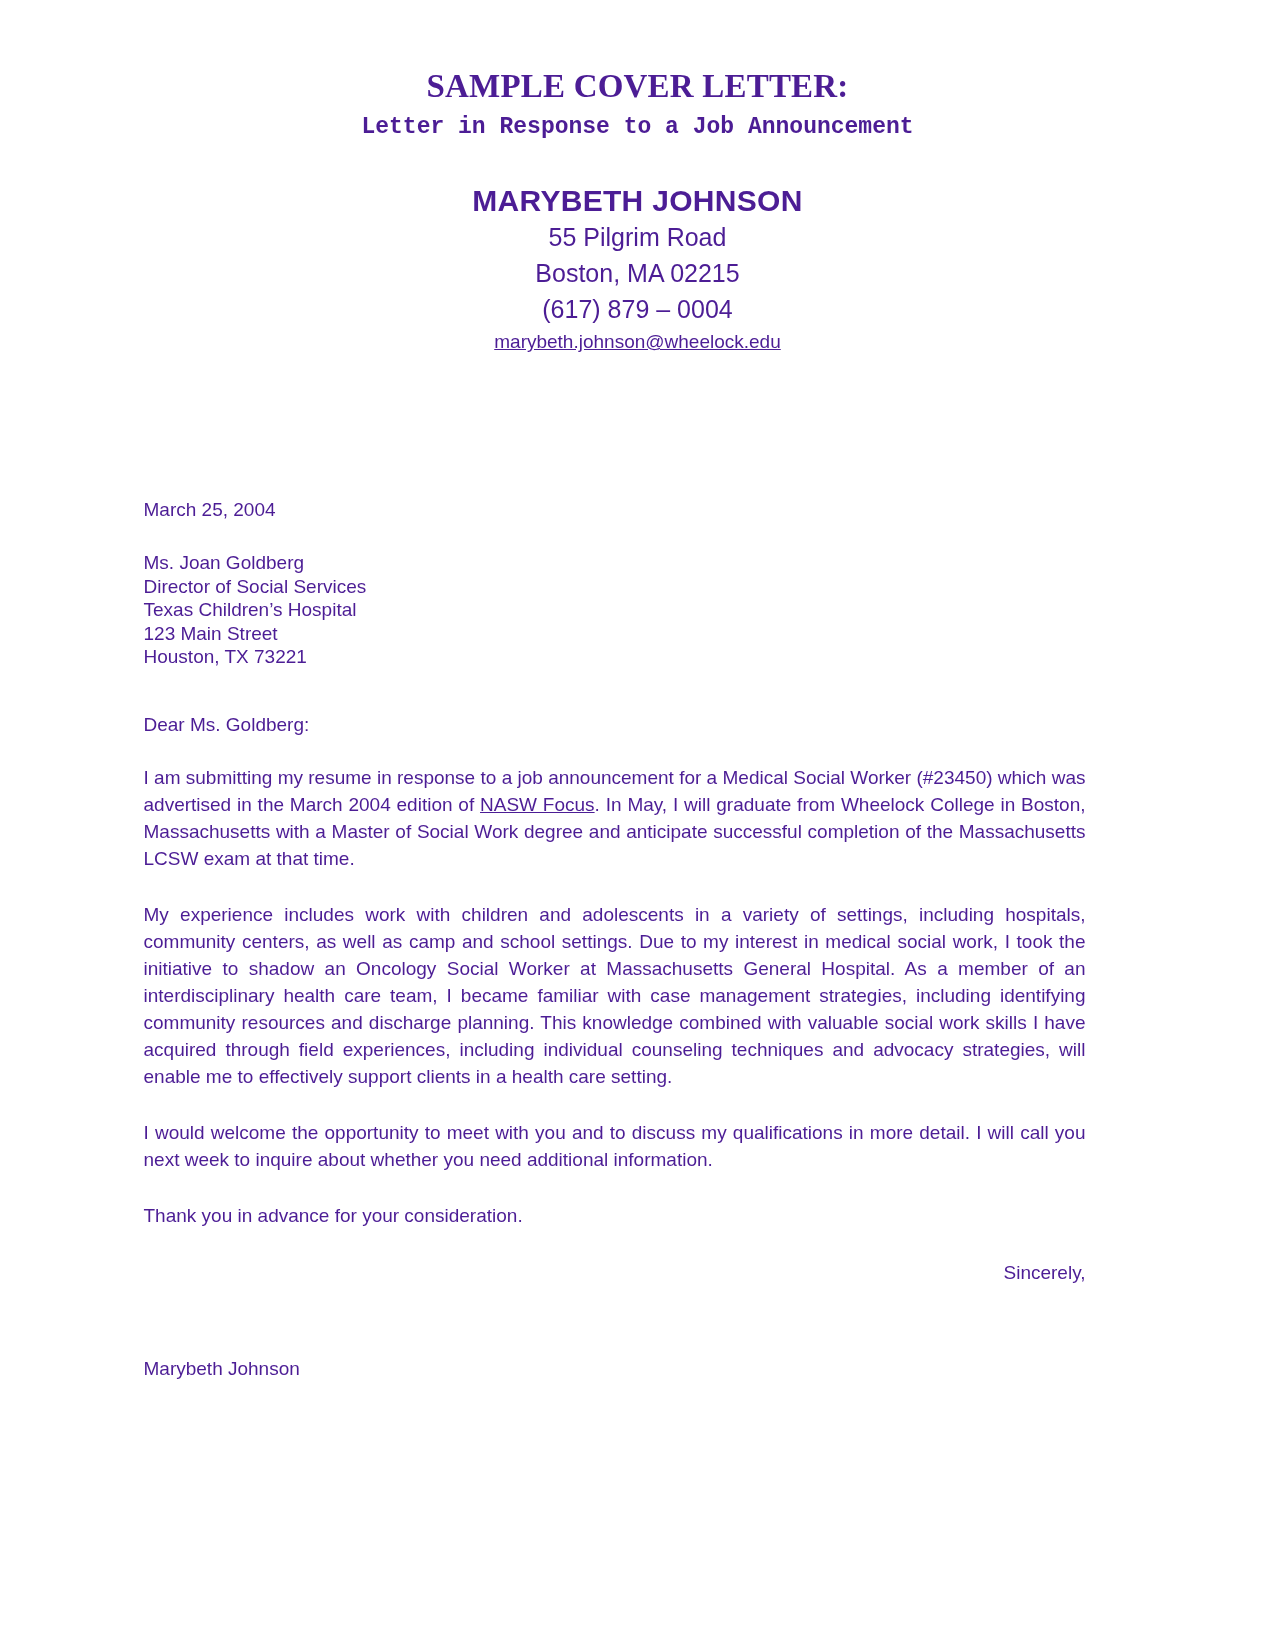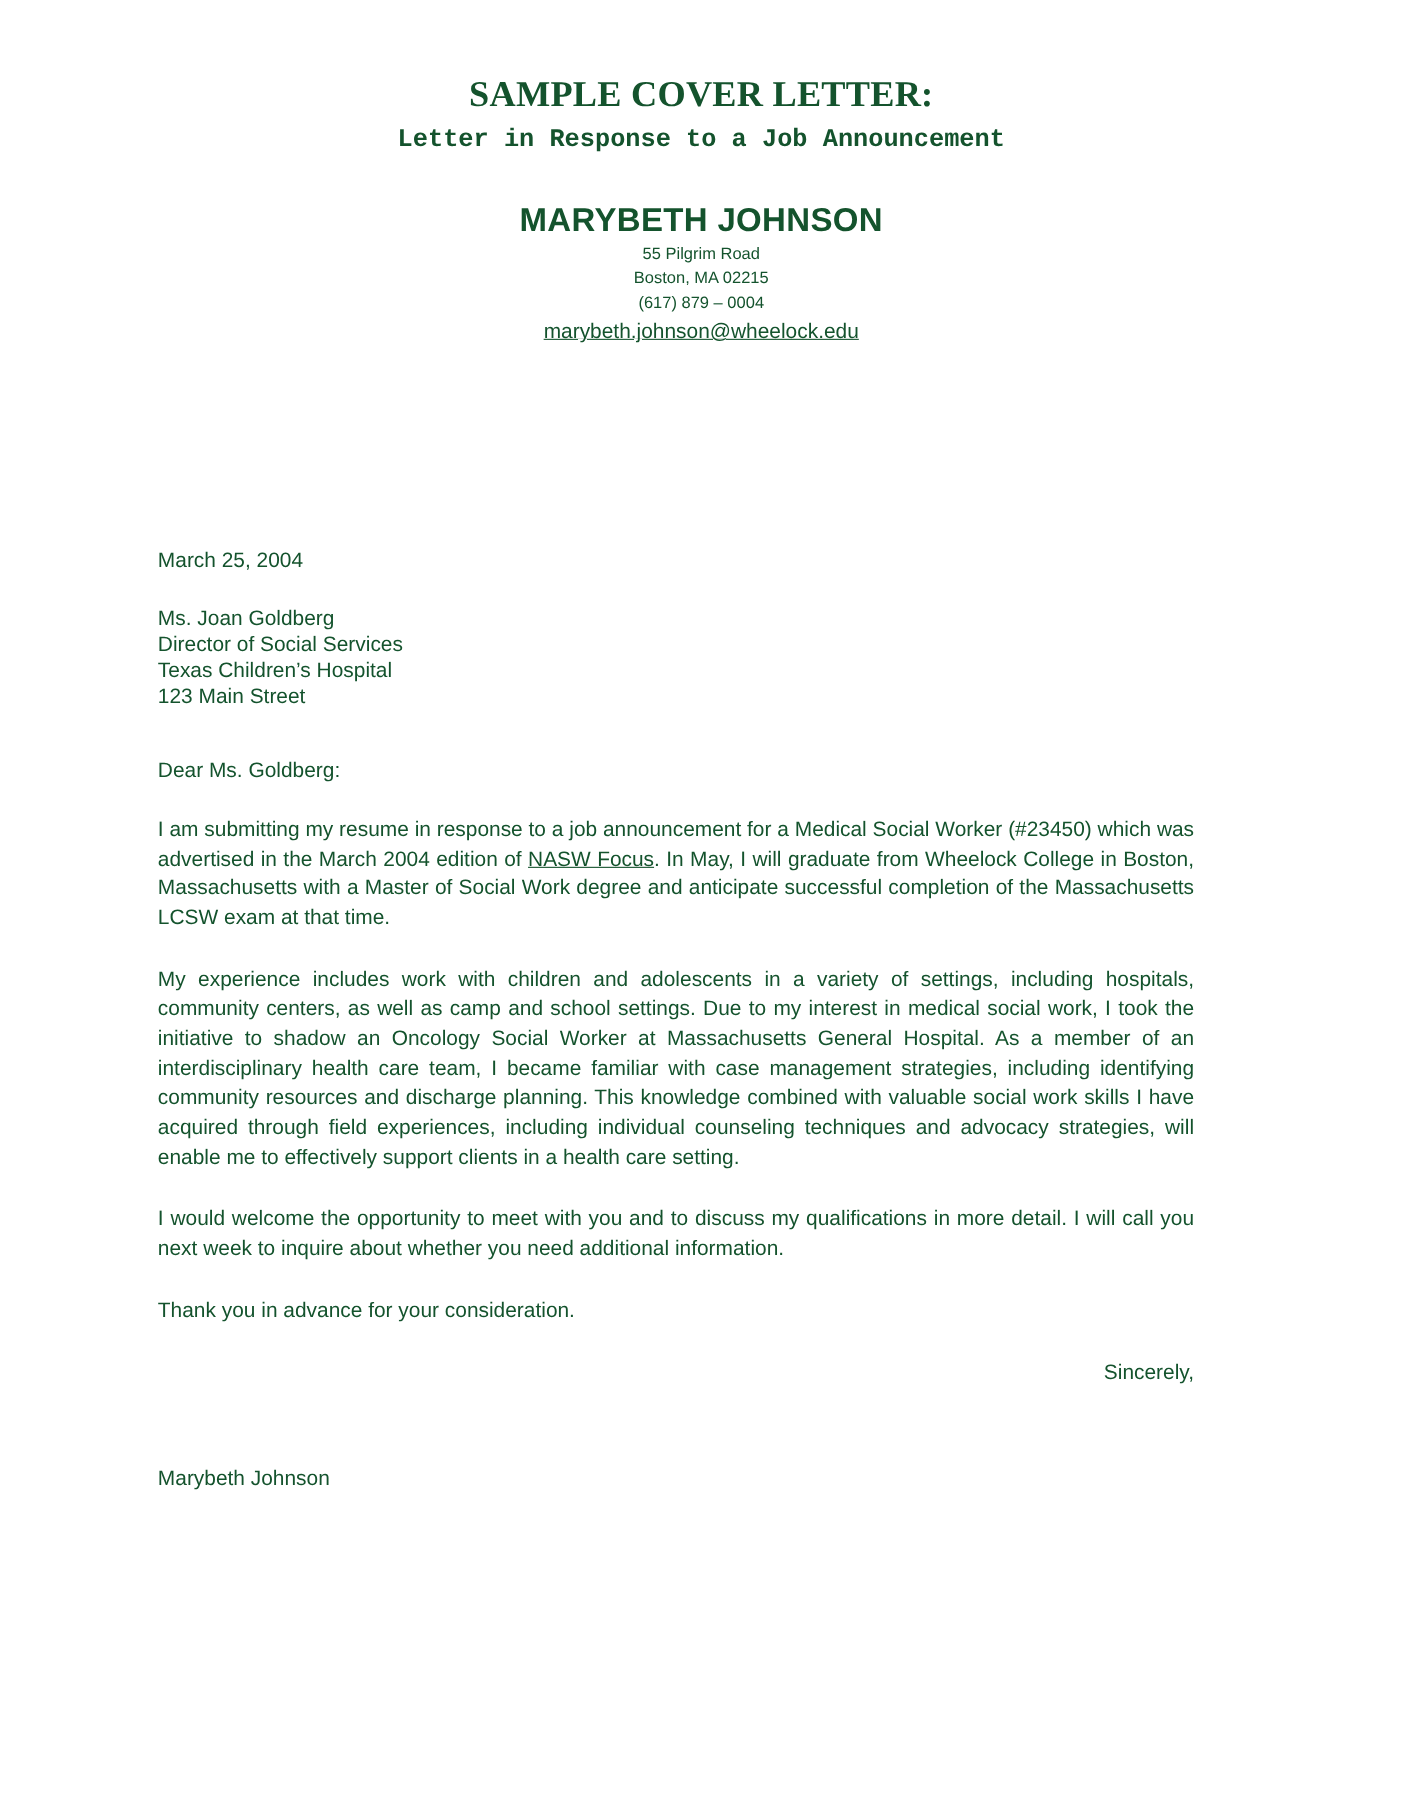--- a/index.html
+++ b/index.html
@@ -8,21 +8,21 @@
     background: #ffffff;
   }
   .page {
     position: relative;
     width: 1274px;
     height: 1650px;
     background: #ffffff;
     margin: 0 auto;
     box-sizing: border-box;
     font-family: "Liberation Sans", sans-serif;
-    color: #14532d;
+    color: #4c1d95;
   }
 
   
   .doc-header {
     text-align: center;
     padding-top: 68px;
   }
   .doc-title {
     font-family: "Liberation Serif", serif;
     font-weight: bold;
@@ -42,21 +42,21 @@
     text-align: center;
     margin-top: 42px;
   }
   .sender-name {
     font-family: "Liberation Sans", sans-serif;
     font-weight: bold;
     font-size: 30px;
     letter-spacing: 0.3px;
   }
   .sender-line {
-    font-size: 15px;
+    font-size: 25px;
     line-height: 1.33;
     margin-top: 3px;
   }
   .sender-email {
     font-size: 19px;
     line-height: 1.33;
     margin-top: 3px;
     text-decoration: underline;
   }
 
@@ -121,20 +121,21 @@
 
   <div class="letter-body">
 
     <div class="date-line">March 25, 2004</div>
 
     <div class="recipient-block">
       <div>Ms. Joan Goldberg</div>
       <div>Director of Social Services</div>
       <div>Texas Children’s Hospital</div>
       <div>123 Main Street</div>
+      <div>Houston, TX 73221</div>
     </div>
 
     <div class="salutation">Dear Ms. Goldberg:</div>
 
     <div class="para"><span>I am submitting my resume in response to a job announcement for a Medical Social Worker (#23450) which was advertised in the March 2004 edition of </span><span class="underline">NASW Focus</span><span>.  In May, I will graduate from Wheelock College in Boston, Massachusetts with a Master of Social Work degree and anticipate successful completion of the Massachusetts LCSW exam at that time.</span></div>
 
     <div class="para">My experience includes work with children and adolescents in a variety of settings, including hospitals, community centers, as well as camp and school settings.  Due to my interest in medical social work, I took the initiative to shadow an Oncology Social Worker at Massachusetts General Hospital.  As a member of an interdisciplinary health care team, I became familiar with case management strategies, including identifying community resources and discharge planning.  This knowledge combined with valuable social work skills I have acquired through field experiences, including individual counseling techniques and advocacy strategies, will enable me to effectively support clients in a health care setting.</div>
 
     <div class="para">I would welcome the opportunity to meet with you and to discuss my qualifications in more detail.  I will call you next week to inquire about whether you need additional information.</div>
 

